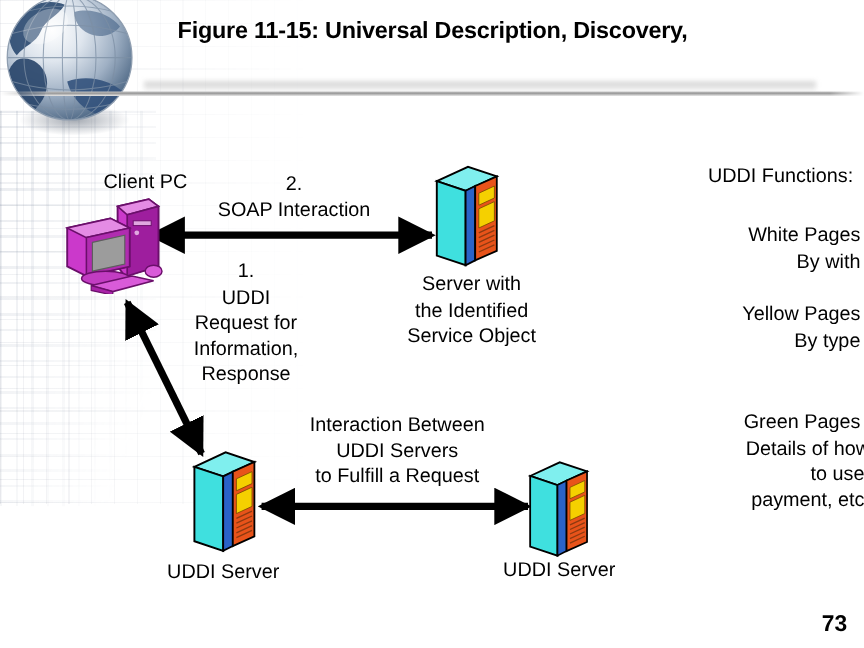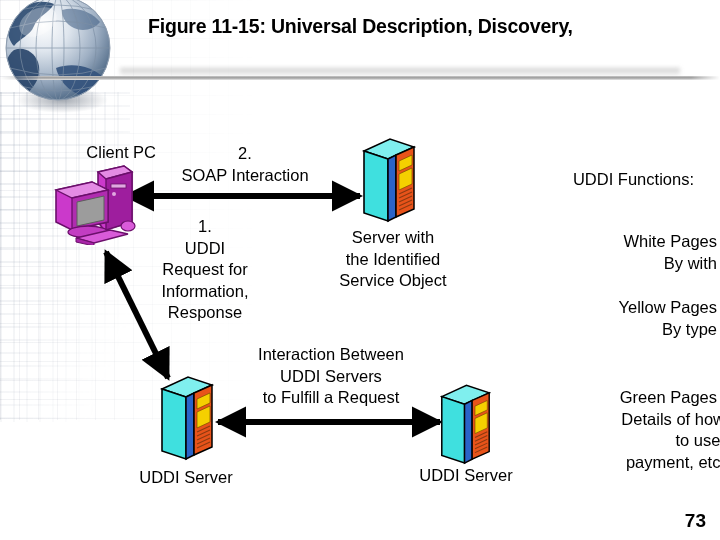--- a/index.html
+++ b/index.html
@@ -288,25 +288,25 @@
 Service Object</div>
 
   <div class="txt center" style="left:228px;top:344px;width:206px;">Interaction Between
 UDDI Servers
 to Fulfill a Request</div>
 
   <div class="txt center" style="left:124px;top:467px;width:124px;">UDDI Server</div>
 
   <div class="txt center" style="left:404px;top:465px;width:124px;">UDDI Server</div>
 
-  <div class="txt left" style="left:504px;top:137px;width:190px;margin-top:32px;">UDDI Functions:</div>
+  <div class="txt left" style="left:521px;top:137px;width:190px;">UDDI Functions:</div>
 
   <div class="icon-wrap" style="left:521px;top:186px;width:196px;">
     <div style="position:relative;">
-      <div class="txt left" style="position:relative;left:0;top:0;width:196px;margin-top:45px;">White Pages</div>
+      <div class="txt left" style="position:relative;left:0;top:0;width:196px;">White Pages</div>
       <div class="txt left" style="position:relative;left:24px;top:0;width:172px;">By with</div>
     </div>
     <div style="position:relative;height:23px;"></div>
     <div style="position:relative;">
       <div class="txt left" style="position:relative;left:0;top:0;width:196px;">Yellow Pages</div>
       <div class="txt left" style="position:relative;left:24px;top:0;width:172px;">By type</div>
     </div>
     <div style="position:relative;height:23px;"></div>
     <div style="position:relative;margin-top:24px;">
       <div class="txt left" style="position:relative;left:0;top:0;width:196px;">Green Pages</div>

